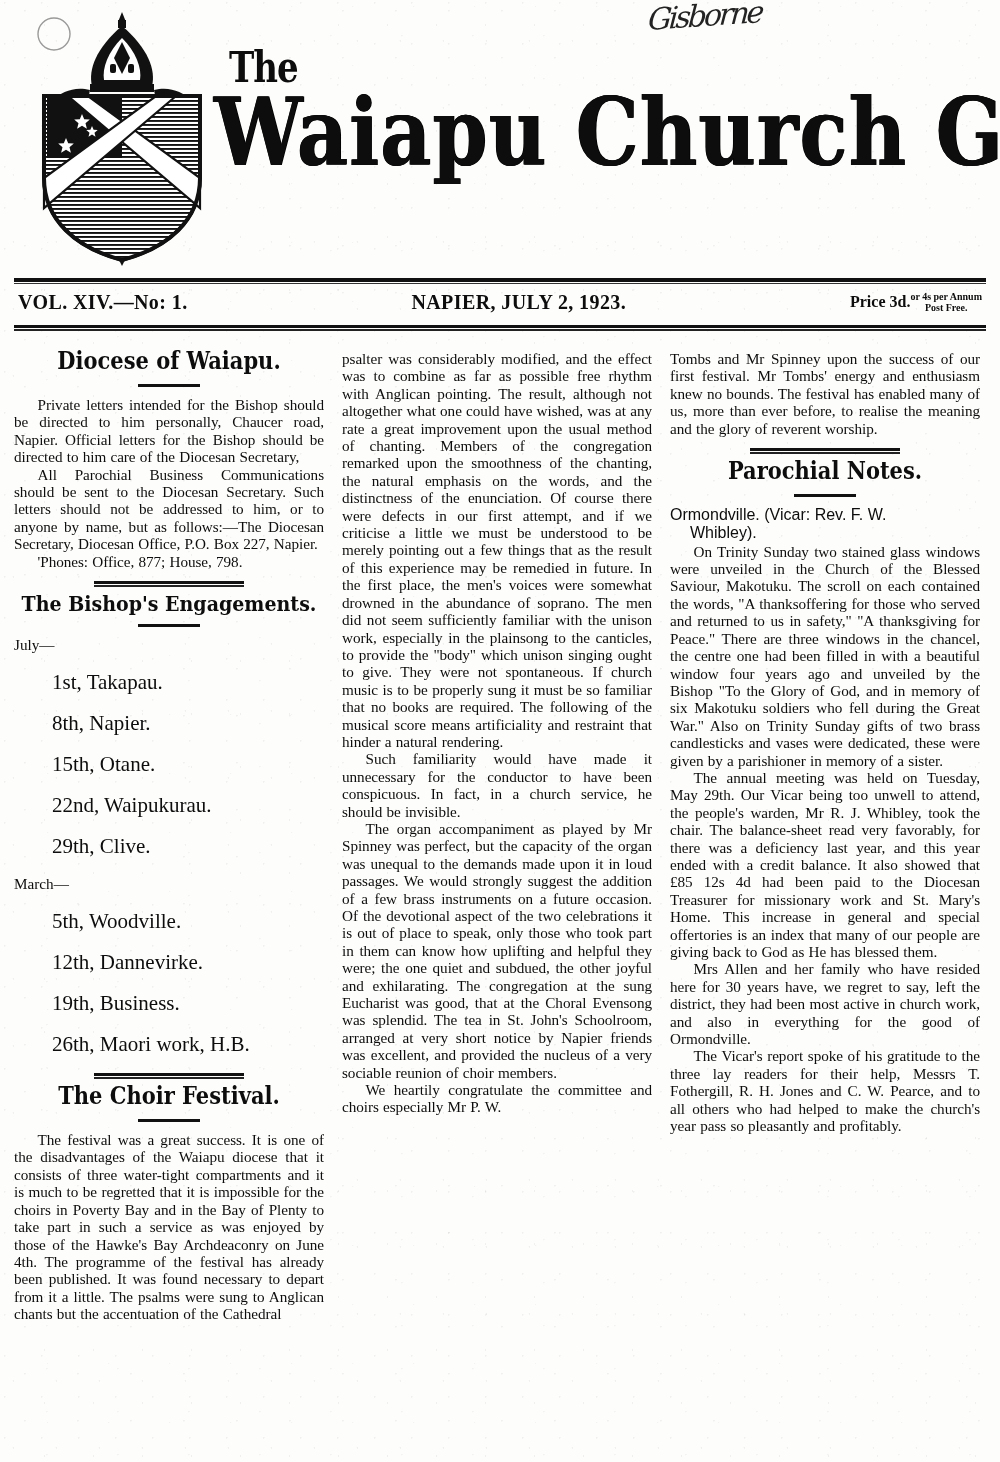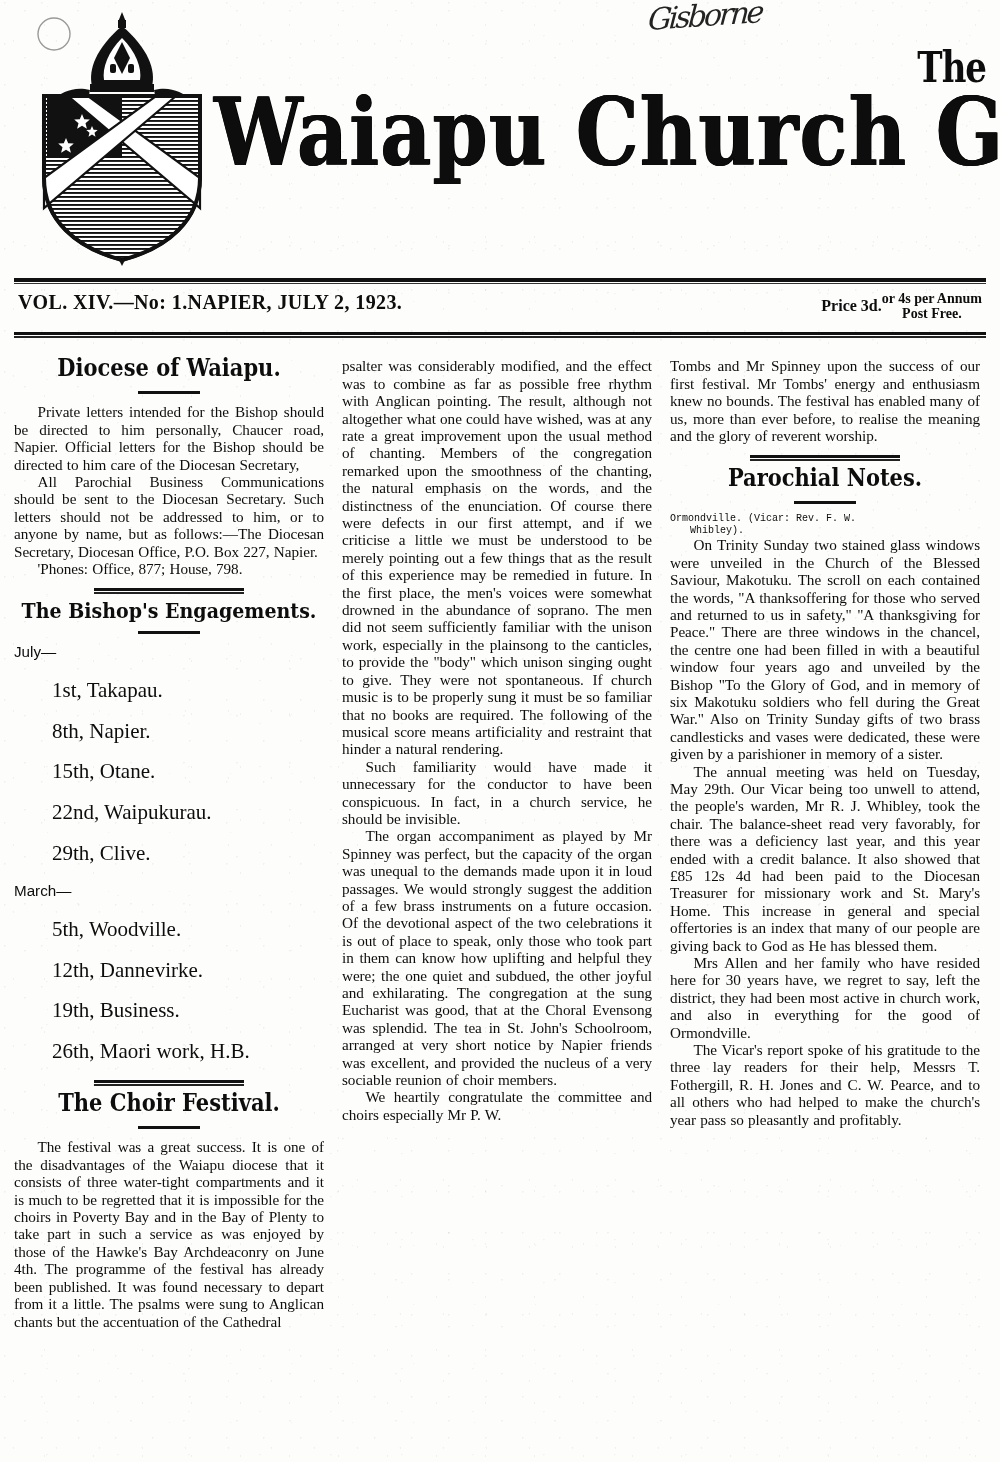--- a/index.html
+++ b/index.html
@@ -61,21 +61,21 @@
     left: 8px;
     top: 8px;
     width: 200px;
     height: 262px;
   }
   .title-block {
     position: absolute;
     left: 215px;
     top: 56px;
     right: 0;
-    text-align: right;
+    text-align: left;
   }
   .the-word {
     font-family: "DejaVu Serif", serif;
     font-weight: bold;
     font-size: 34px;
     line-height: 0.9;
     letter-spacing: -1px;
     transform: scaleY(1.25);
     transform-origin: center bottom;
     display: block;
@@ -128,33 +128,33 @@
     align-items: flex-start;
     justify-content: space-between;
     padding: 9px 4px 7px 4px;
     font-family: "Liberation Serif", serif;
   }
   .folio-vol, .folio-place {
     font-weight: bold;
     font-size: 20px;
     letter-spacing: 0.4px;
   }
-  .folio-place { text-align: left; flex: 1; }
+  .folio-place { text-align: center; flex: 1; }
   .folio-price {
     display: flex;
     align-items: center;
     white-space: nowrap;
   }
   .folio-price .price-main {
     font-weight: bold;
     font-size: 16px;
   }
   .folio-price .price-sub {
     font-weight: bold;
-    font-size: 14px;
+    font-size: 10px;
     line-height: 1.05;
     text-align: center;
     padding-top: 1px;
   }
 
   
   .columns {
     display: flex;
     gap: 18px;
     padding-top: 22px;
@@ -196,21 +196,21 @@
     font-family: "Liberation Serif", serif;
     letter-spacing: -0.05px;
     word-spacing: 0.5px;
   }
   p.body.noindent { text-indent: 0; }
 
   .sched-month {
     font-size: 15.2px;
     line-height: 1.19;
     margin: 0;
-    font-family: Liberation Sans, sans-serif;
+    font-family: Liberation Serif, serif;
   }
   .sched-item {
     font-size: 21px;
     line-height: 1.19;
     margin: 16px;
     padding-left: 22px;
     font-family: "Liberation Serif", serif;
   }
 
   .sep-rule {
@@ -222,25 +222,25 @@
   }
   .sep-rule::after {
     content: "";
     position: absolute;
     left: 0; right: 0; top: 4px;
     height: 1.5px;
     background: #222;
   }
 
   .parish-name {
-    font-size: 10px;
+    font-size: 16px;
     line-height: 1.145;
     margin: 0;
     text-indent: 0;
-    font-family: Liberation Mono, monospace;
+    font-family: Liberation Sans, sans-serif;
   }
   .parish-name .cont {
     display: block;
     padding-left: 20px;
   }
 </style>
 </head>
 <body>
 
 <div class="page">

